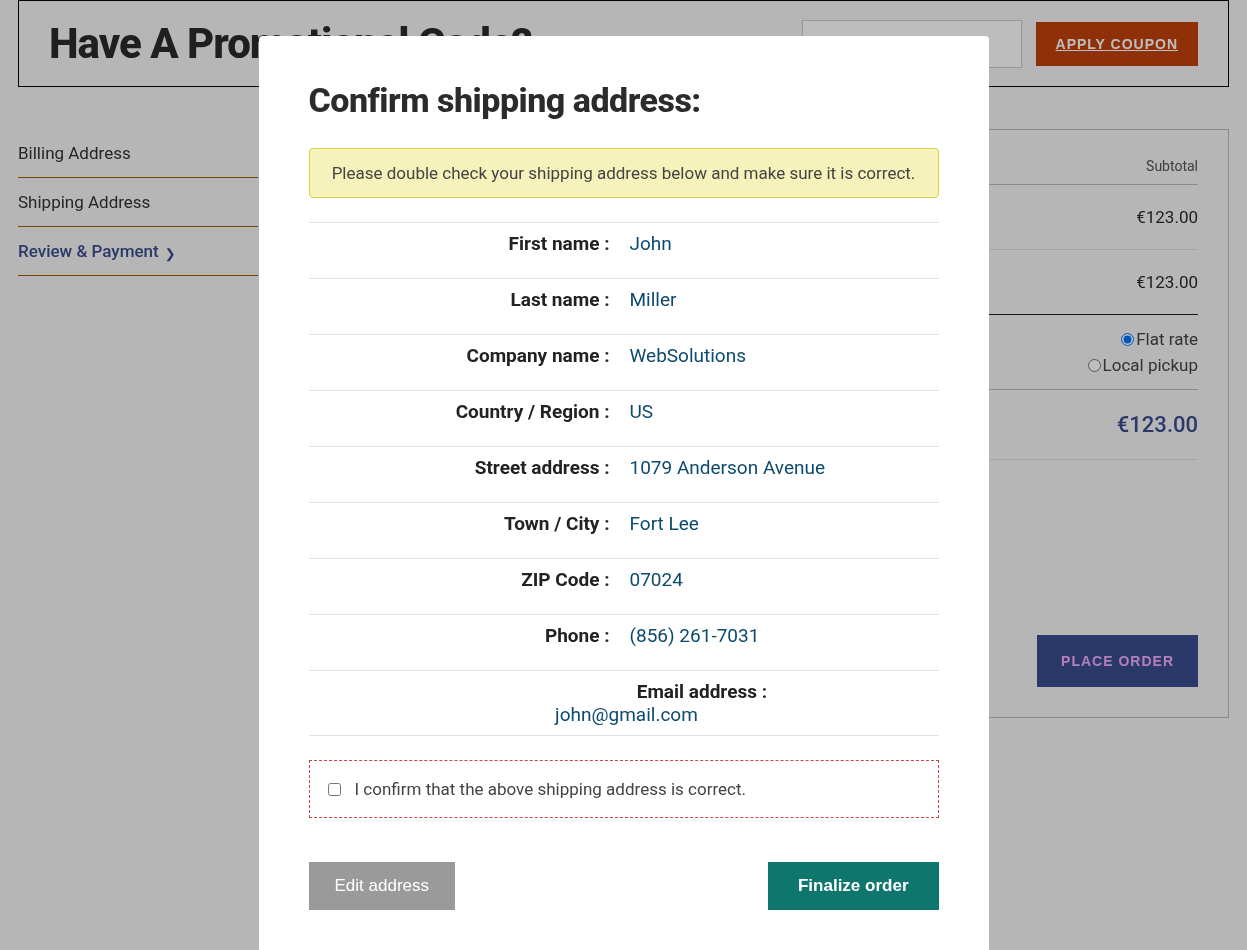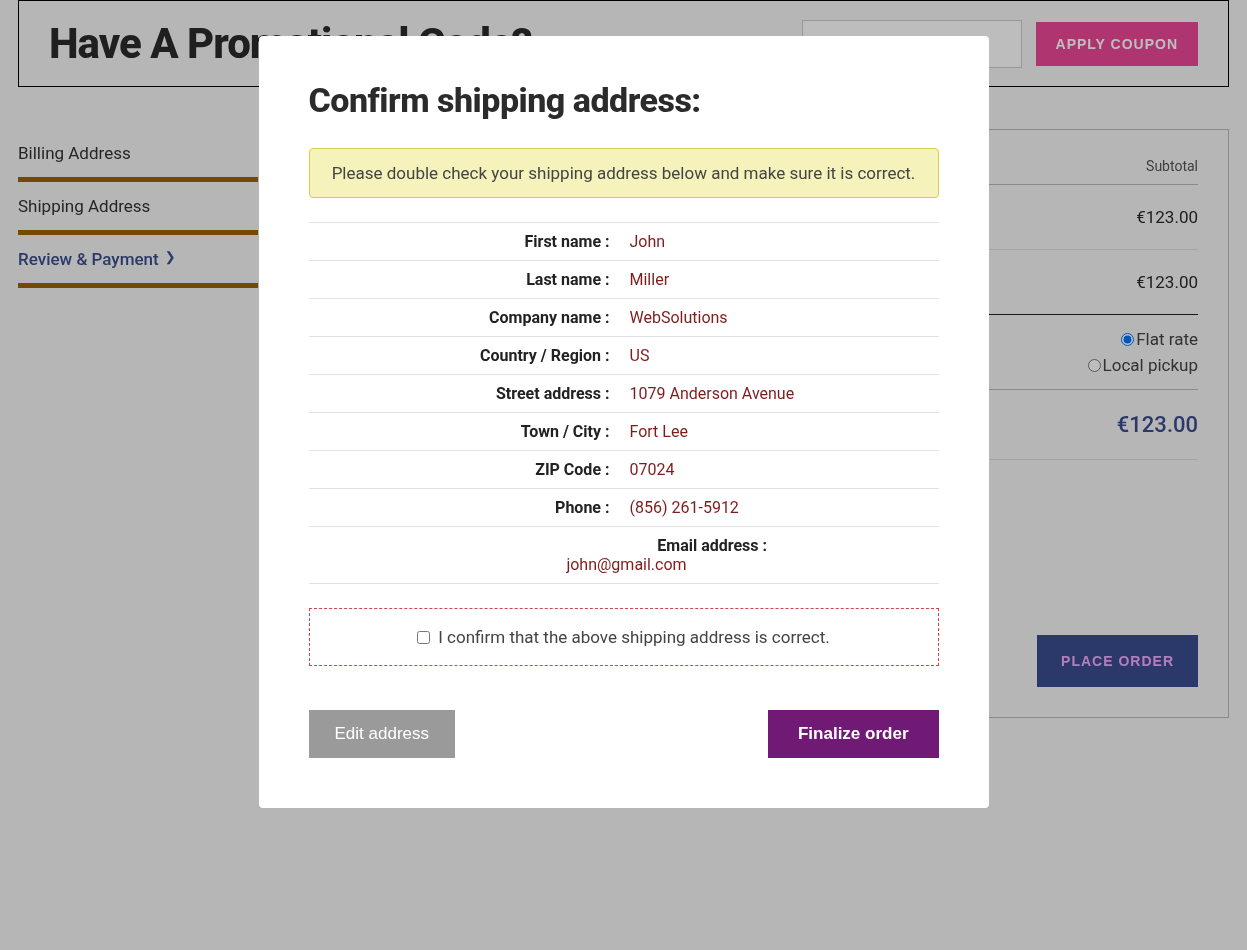--- a/index.html
+++ b/index.html
@@ -39,43 +39,44 @@
 .promo-right { display: flex; gap: 14px; align-items: center; }
 .promo-input {
   width: 220px;
   height: 48px;
   border: 1px solid #ccc;
   background: #fff;
   padding: 0 12px;
   font-size: 15px;
 }
 .apply-btn {
-  background: #ec4899;
+  background: #c2410c;
   color: #fff;
   border: none;
   font-weight: 700;
   padding: 14px 20px;
   letter-spacing: 1px;
   font-size: 14px;
   cursor: pointer;
+  text-decoration: underline;
 }
 
 
 .checkout-row { display: flex; gap: 0; margin-top: 42px; }
 .sidebar { width: 240px; flex: none; }
 .main-col { flex: 1; margin-left: 30px; }
 
 
 .step {
   font-size: 17px;
   padding: 14px 0;
-  border-bottom: 5px solid #a16207;
+  border-bottom: 1px solid #a16207;
   color: #333;
   display: flex;
-  align-items: flex-start;
+  align-items: flex-end;
   gap: 6px;
 }
 .step.active { color: #3a4e8f; font-weight: 500; }
 .step.active .chev { color: #3a4e8f; }
 .chev { font-size: 13px; }
 
 
 .order-box {
   border: 1px solid #bbb;
   padding: 18px 30px 30px;
@@ -133,53 +134,53 @@
   text-align:center;
   padding:14px 10px;
   border-radius:4px;
   margin-bottom:24px;
 }
 .field-row {
   display:flex;
   align-items:center;
   border-top:1px solid #e2e2e2;
   padding:9px 0;
-  font-size:16px;
+  font-size:19px;
+  margin-top:14px;
 }
 .field-row:last-child { border-bottom:1px solid #e2e2e2;flex-direction:column; }
 .field-lbl {
   width:50%;
   text-align:right;
   font-weight:700;
   color:#222;
   padding-right:14px;
 }
-.field-val { color:#7f1d1d; padding-left:6px;text-align:center; }
+.field-val { color:#0c4a6e; padding-left:6px;text-align:center; }
 .confirm-box {
   margin-top:24px;
   border:1.5px dashed #d24545;
   padding:18px;
   display:flex;
-  justify-content:center;
   align-items:center;
-  gap:8px;
+  gap:14px;
   font-size:17px;
   color:#444;
 }
 .modal-actions {
   display:flex;
   justify-content:space-between;
   margin-top:44px;
 }
 .btn-grey {
   background:#9a9a9a; color:#fff; border:none;
   font-size:17px; font-weight:400; padding:14px 26px; cursor:pointer;
 }
 .btn-green {
-  background:#701a75; color:#fff; border:none;
+  background:#0f766e; color:#fff; border:none;
   font-size:17px; font-weight:600; padding:14px 30px; cursor:pointer;
 }
 </style>
 </head>
 <body>
 
 <div class="page-wrap">
   <div class="promo-band">
     <div class="promo-title">Have A Promotional Code?</div>
     <div class="promo-right">
@@ -269,21 +270,21 @@
     <div class="field-row">
       <div class="field-lbl">Town / City :</div>
       <div class="field-val">Fort Lee</div>
     </div>
     <div class="field-row">
       <div class="field-lbl">ZIP Code :</div>
       <div class="field-val">07024</div>
     </div>
     <div class="field-row">
       <div class="field-lbl">Phone :</div>
-      <div class="field-val">(856) 261-5912</div>
+      <div class="field-val">(856) 261-7031</div>
     </div>
     <div class="field-row">
       <div class="field-lbl">Email address :</div>
       <div class="field-val">john@gmail.com</div>
     </div>
   </div>
 
   <div class="confirm-box">
     <input type="checkbox" style="">
     <span>I confirm that the above shipping address is correct.</span>

